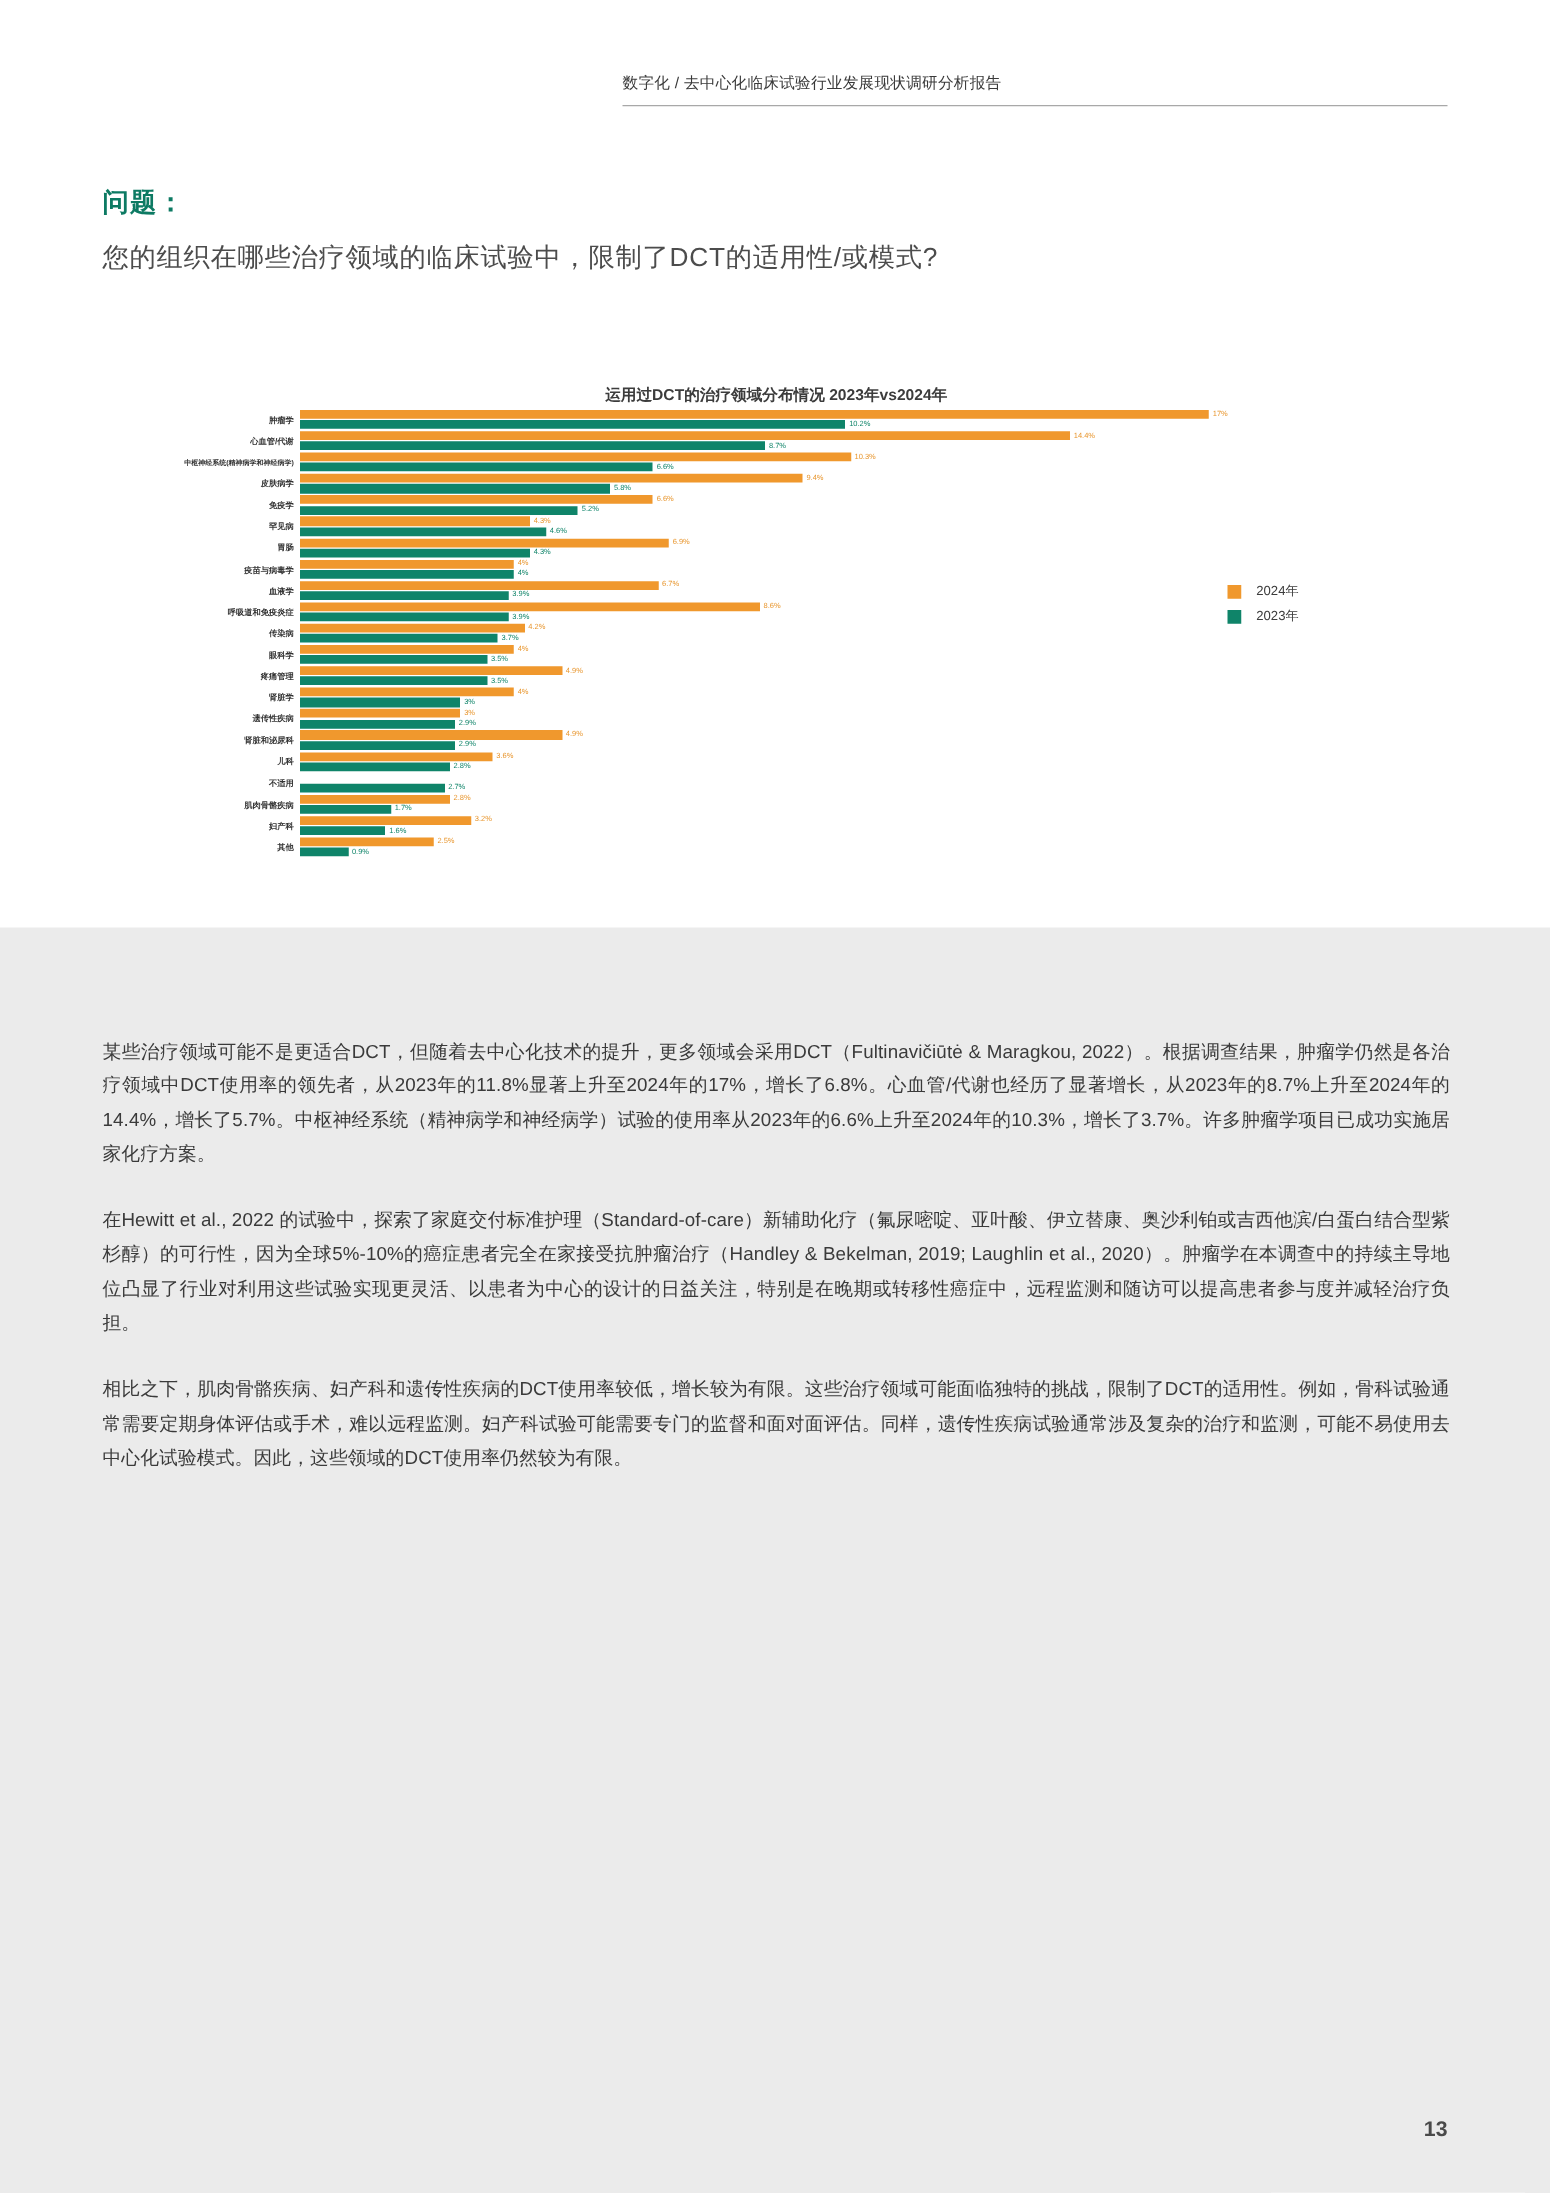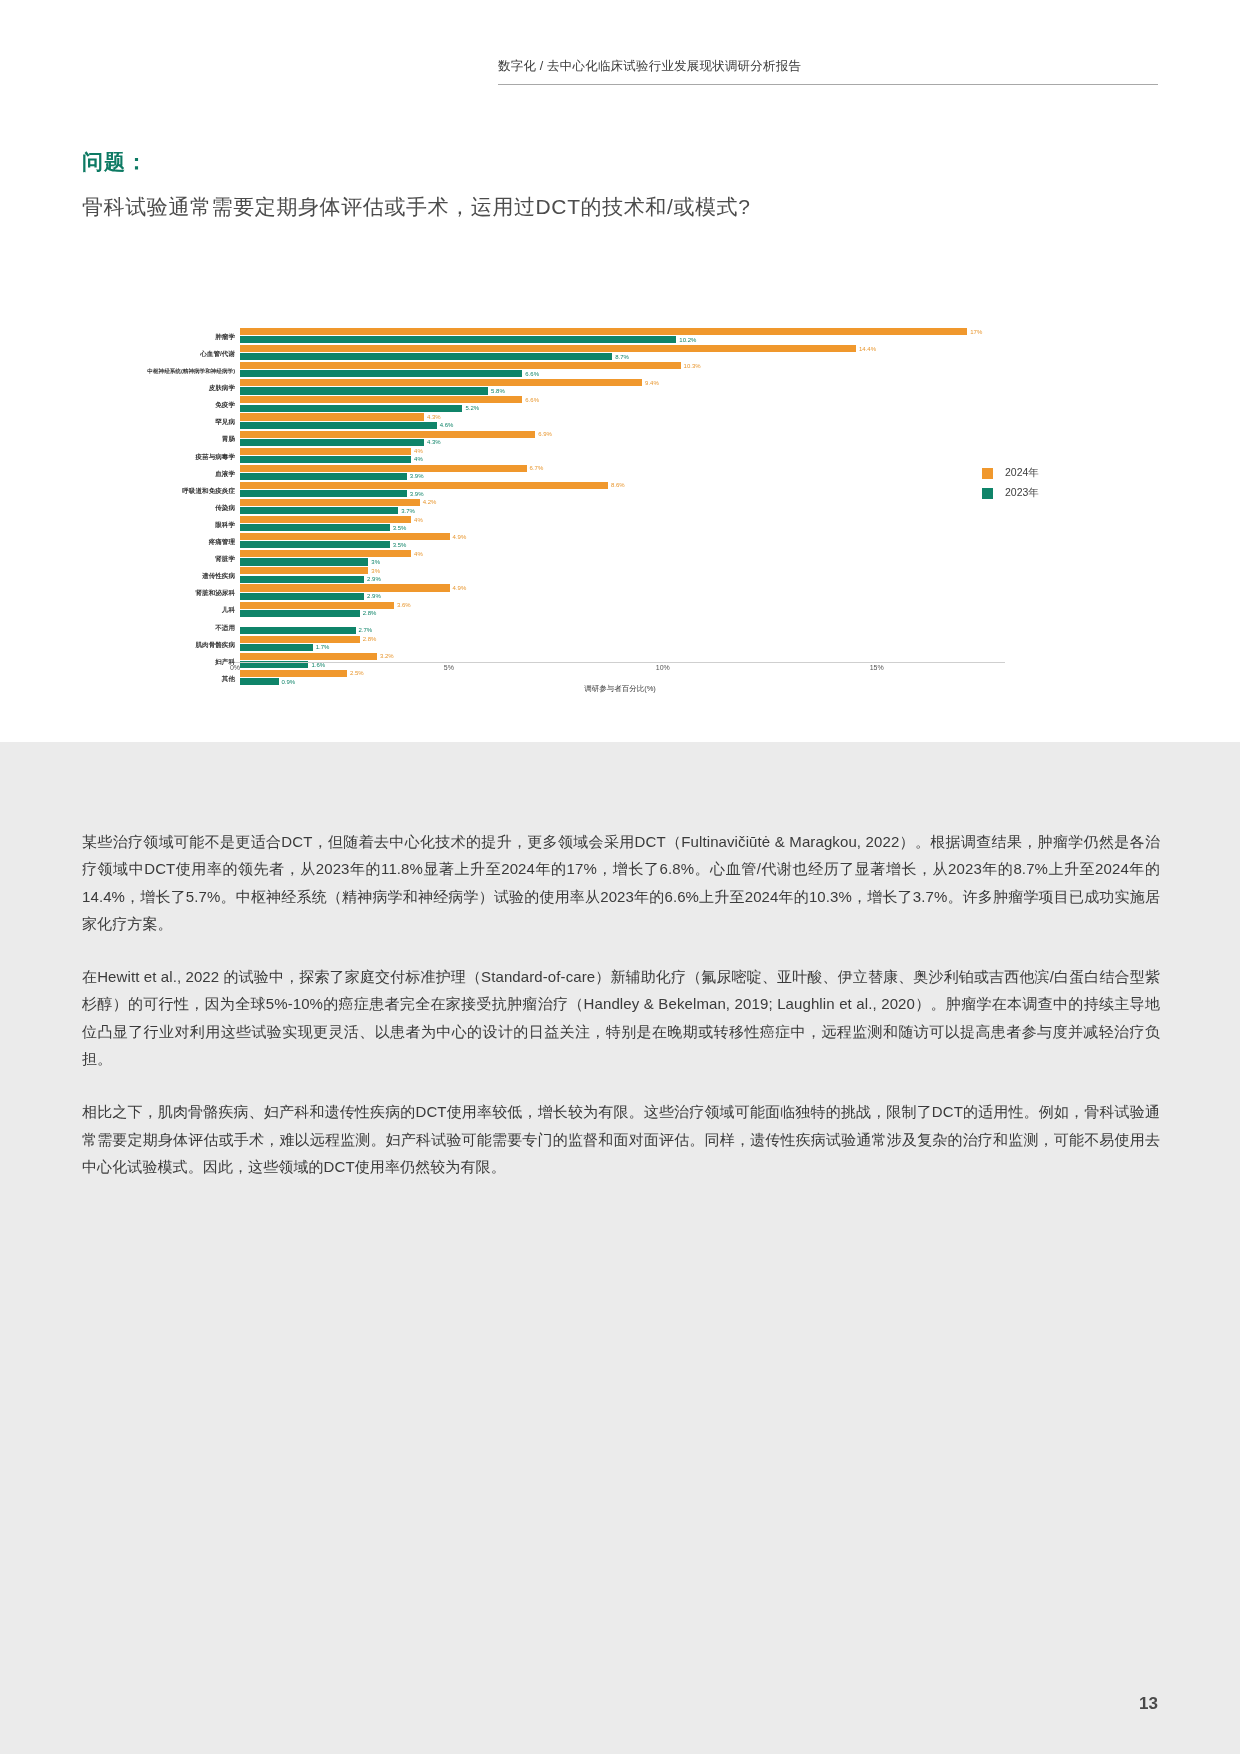--- a/index.html
+++ b/index.html
@@ -219,24 +219,25 @@
 </head>
 <body>
 
 <div class="page-header">
   <span class="hdr-text">数字化 / 去中心化临床试验行业发展现状调研分析报告</span>
   <div class="hdr-rule"></div>
 </div>
 
 <div class="question-block">
   <p class="question-label">问题：</p>
-  <p class="question-text">骨科试验通常需要定期身体评估或手术，运用过DCT的技术和/或模式?</p>
+  <p class="question-text">您的组织在哪些治疗领域的临床试验中，限制了DCT的适用性/或模式?</p>
 </div>
 
 <div class="chart-card">
+  <div class="chart-title">运用过DCT的治疗领域分布情况 2023年vs2024年</div>
 
   <div class="plot" id="plot-rows">
       <div class="cat-row">
         <div class="cat-label">肿瘤学</div>
         <div class="bars-area">
           <div class="bar-line">
             <div class="bar y2024" style="width: 727.222px;"></div>
             <span class="bar-val y2024">17%</span>
           </div>
           <div class="bar-line">
@@ -497,30 +498,20 @@
             <span class="bar-val y2024">2.5%</span>
           </div>
           <div class="bar-line">
             <div class="bar y2023" style="width: 38.5px;"></div>
             <span class="bar-val y2023">0.9%</span>
           </div>
         </div>
       </div>
     </div>
 
-  <div class="axis-wrap">
-    <div class="axis-line"></div>
-    <div id="x-ticks">
-        <div class="tick" style="left: 0px;">0%</div>
-        <div class="tick" style="left: 213.889px;">5%</div>
-        <div class="tick" style="left: 427.778px;">10%</div>
-        <div class="tick" style="left: 641.667px;">15%</div>
-      </div>
-    <div class="axis-title">调研参与者百分比(%)</div>
-  </div>
 
   <div class="legend" id="chart-legend">
       <div class="legend-item">
         <span class="legend-swatch" style="background: rgb(240, 152, 45);"></span>
         <span class="legend-label">2024年</span>
       </div>
       <div class="legend-item">
         <span class="legend-swatch" style="background: rgb(15, 132, 105);"></span>
         <span class="legend-label">2023年</span>
       </div>

